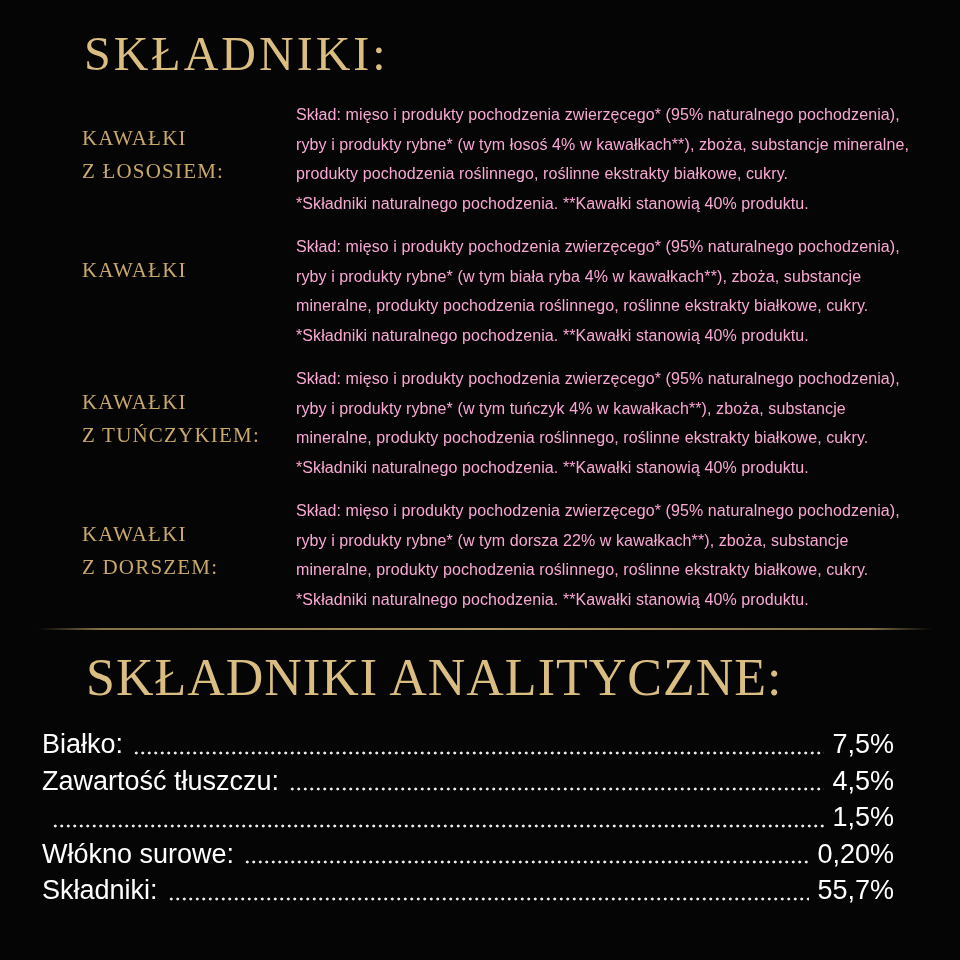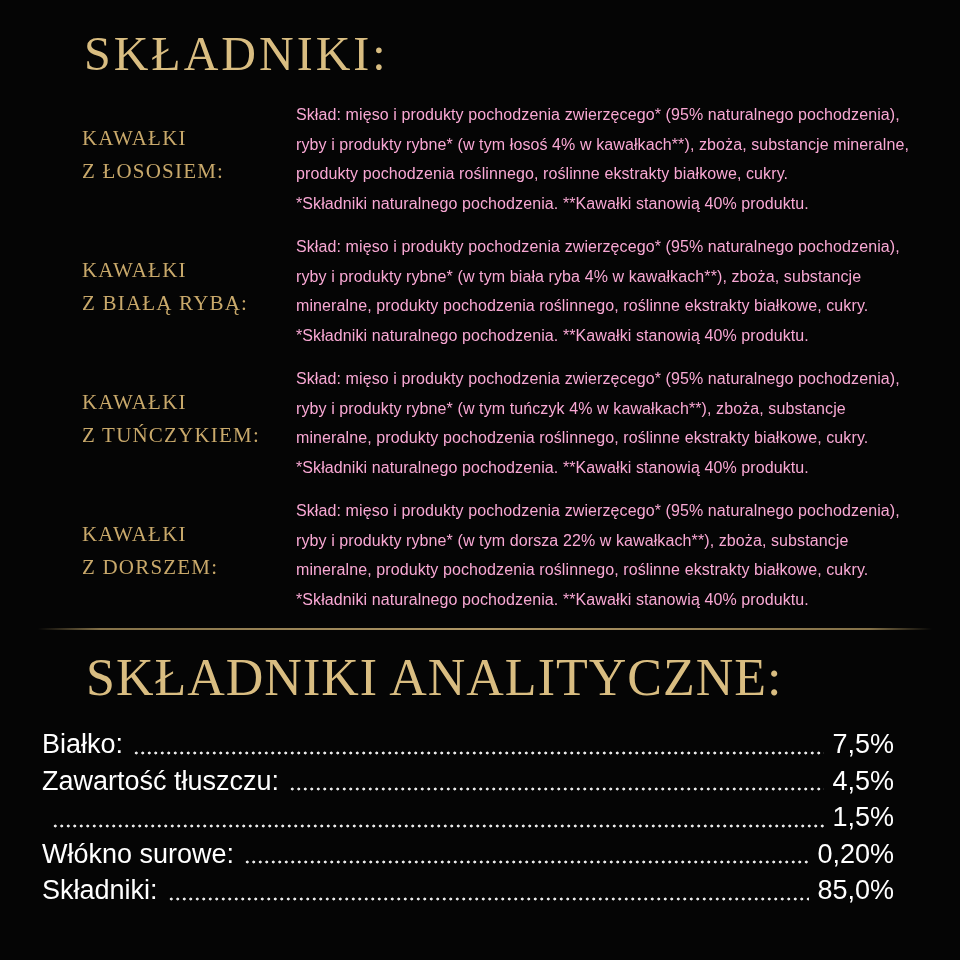--- a/index.html
+++ b/index.html
@@ -103,21 +103,20 @@
       <div class="line">Skład: mięso i produkty pochodzenia zwierzęcego* (95% naturalnego pochodzenia),</div>
       <div class="line">ryby i produkty rybne* (w tym łosoś 4% w kawałkach**), zboża, substancje mineralne,</div>
       <div class="line">produkty pochodzenia roślinnego, roślinne ekstrakty białkowe, cukry.</div>
       <div class="line">*Składniki naturalnego pochodzenia. **Kawałki stanowią 40% produktu.</div>
     </div>
   </div>
 
   <div class="variant">
     <div class="variant-label">
       <div>KAWAŁKI</div>
-      <div>Z BIAŁĄ RYBĄ:</div>
     </div>
     <div class="variant-text">
       <div class="line">Skład: mięso i produkty pochodzenia zwierzęcego* (95% naturalnego pochodzenia),</div>
       <div class="line">ryby i produkty rybne* (w tym biała ryba 4% w kawałkach**), zboża, substancje</div>
       <div class="line">mineralne, produkty pochodzenia roślinnego, roślinne ekstrakty białkowe, cukry.</div>
       <div class="line">*Składniki naturalnego pochodzenia. **Kawałki stanowią 40% produktu.</div>
     </div>
   </div>
 
   <div class="variant">
@@ -166,17 +165,17 @@
       <span class="ana-value">1,5%</span>
     </div>
     <div class="ana-row">
       <span class="ana-label">Włókno surowe:</span>
       <span class="leader"></span>
       <span class="ana-value">0,20%</span>
     </div>
     <div class="ana-row">
       <span class="ana-label">Składniki:</span>
       <span class="leader"></span>
-      <span class="ana-value">85,0%</span>
+      <span class="ana-value">55,7%</span>
     </div>
   </div>
 
 </div>
 
 </body></html>

